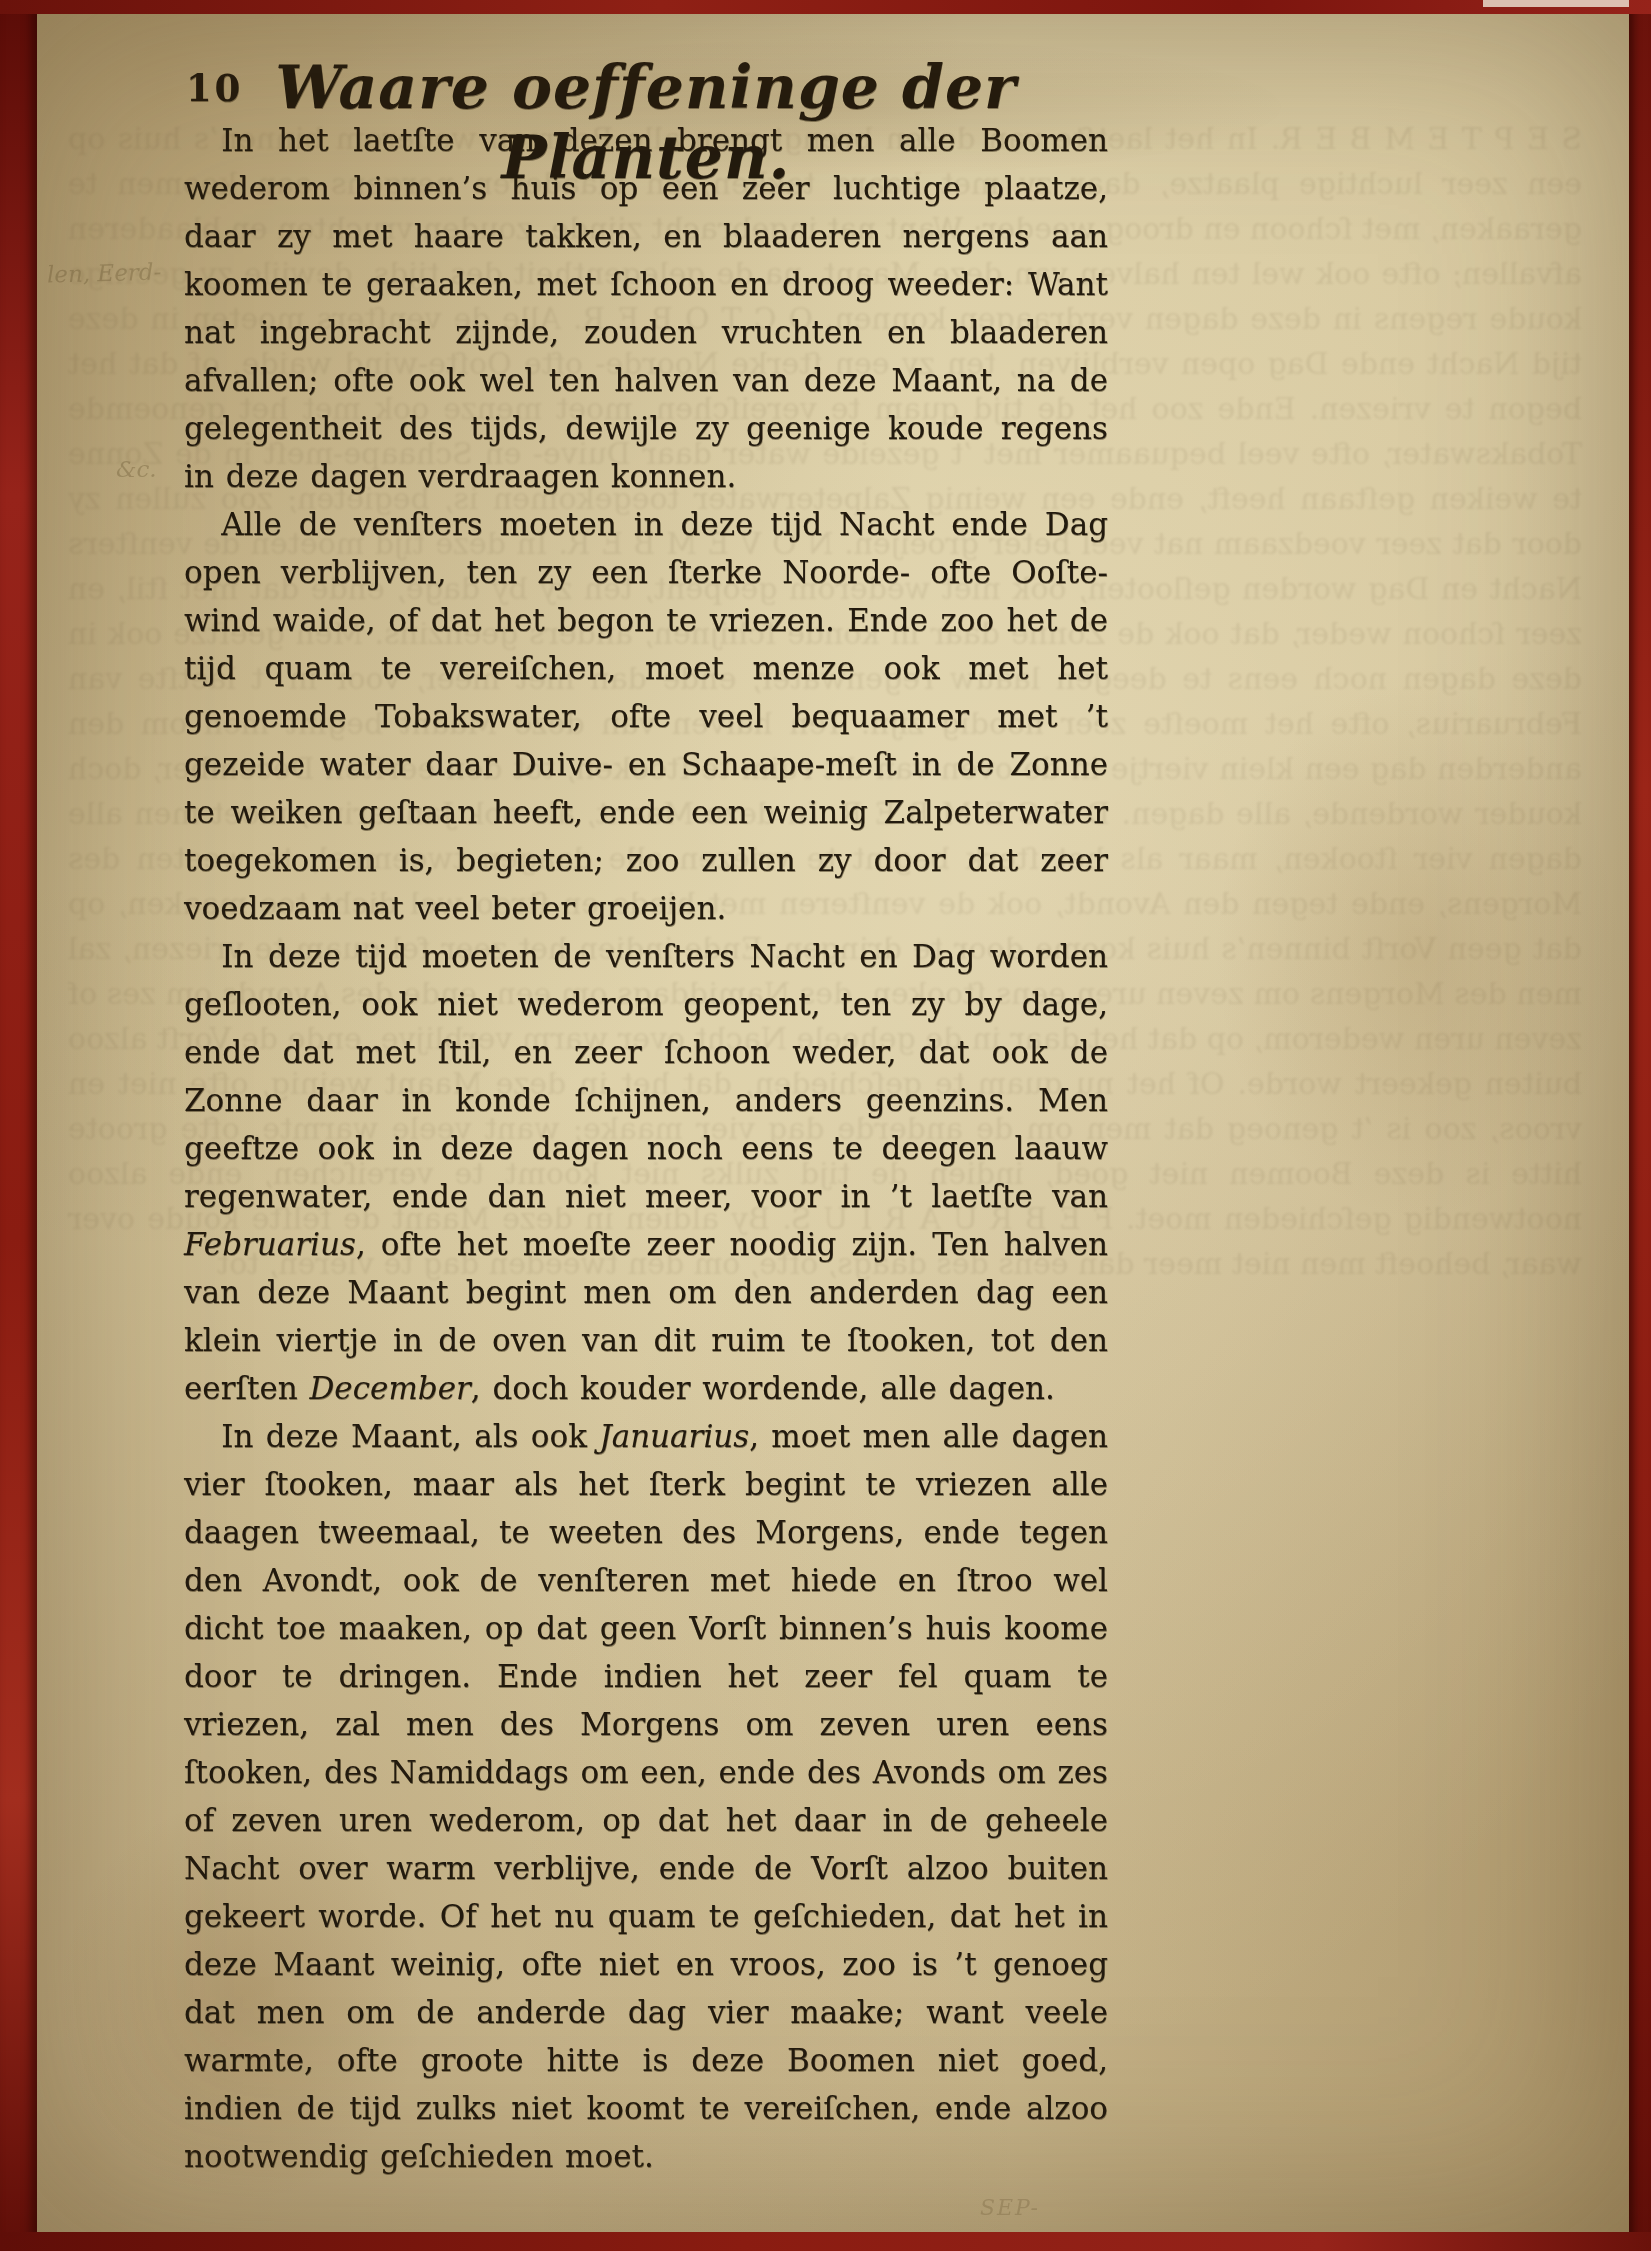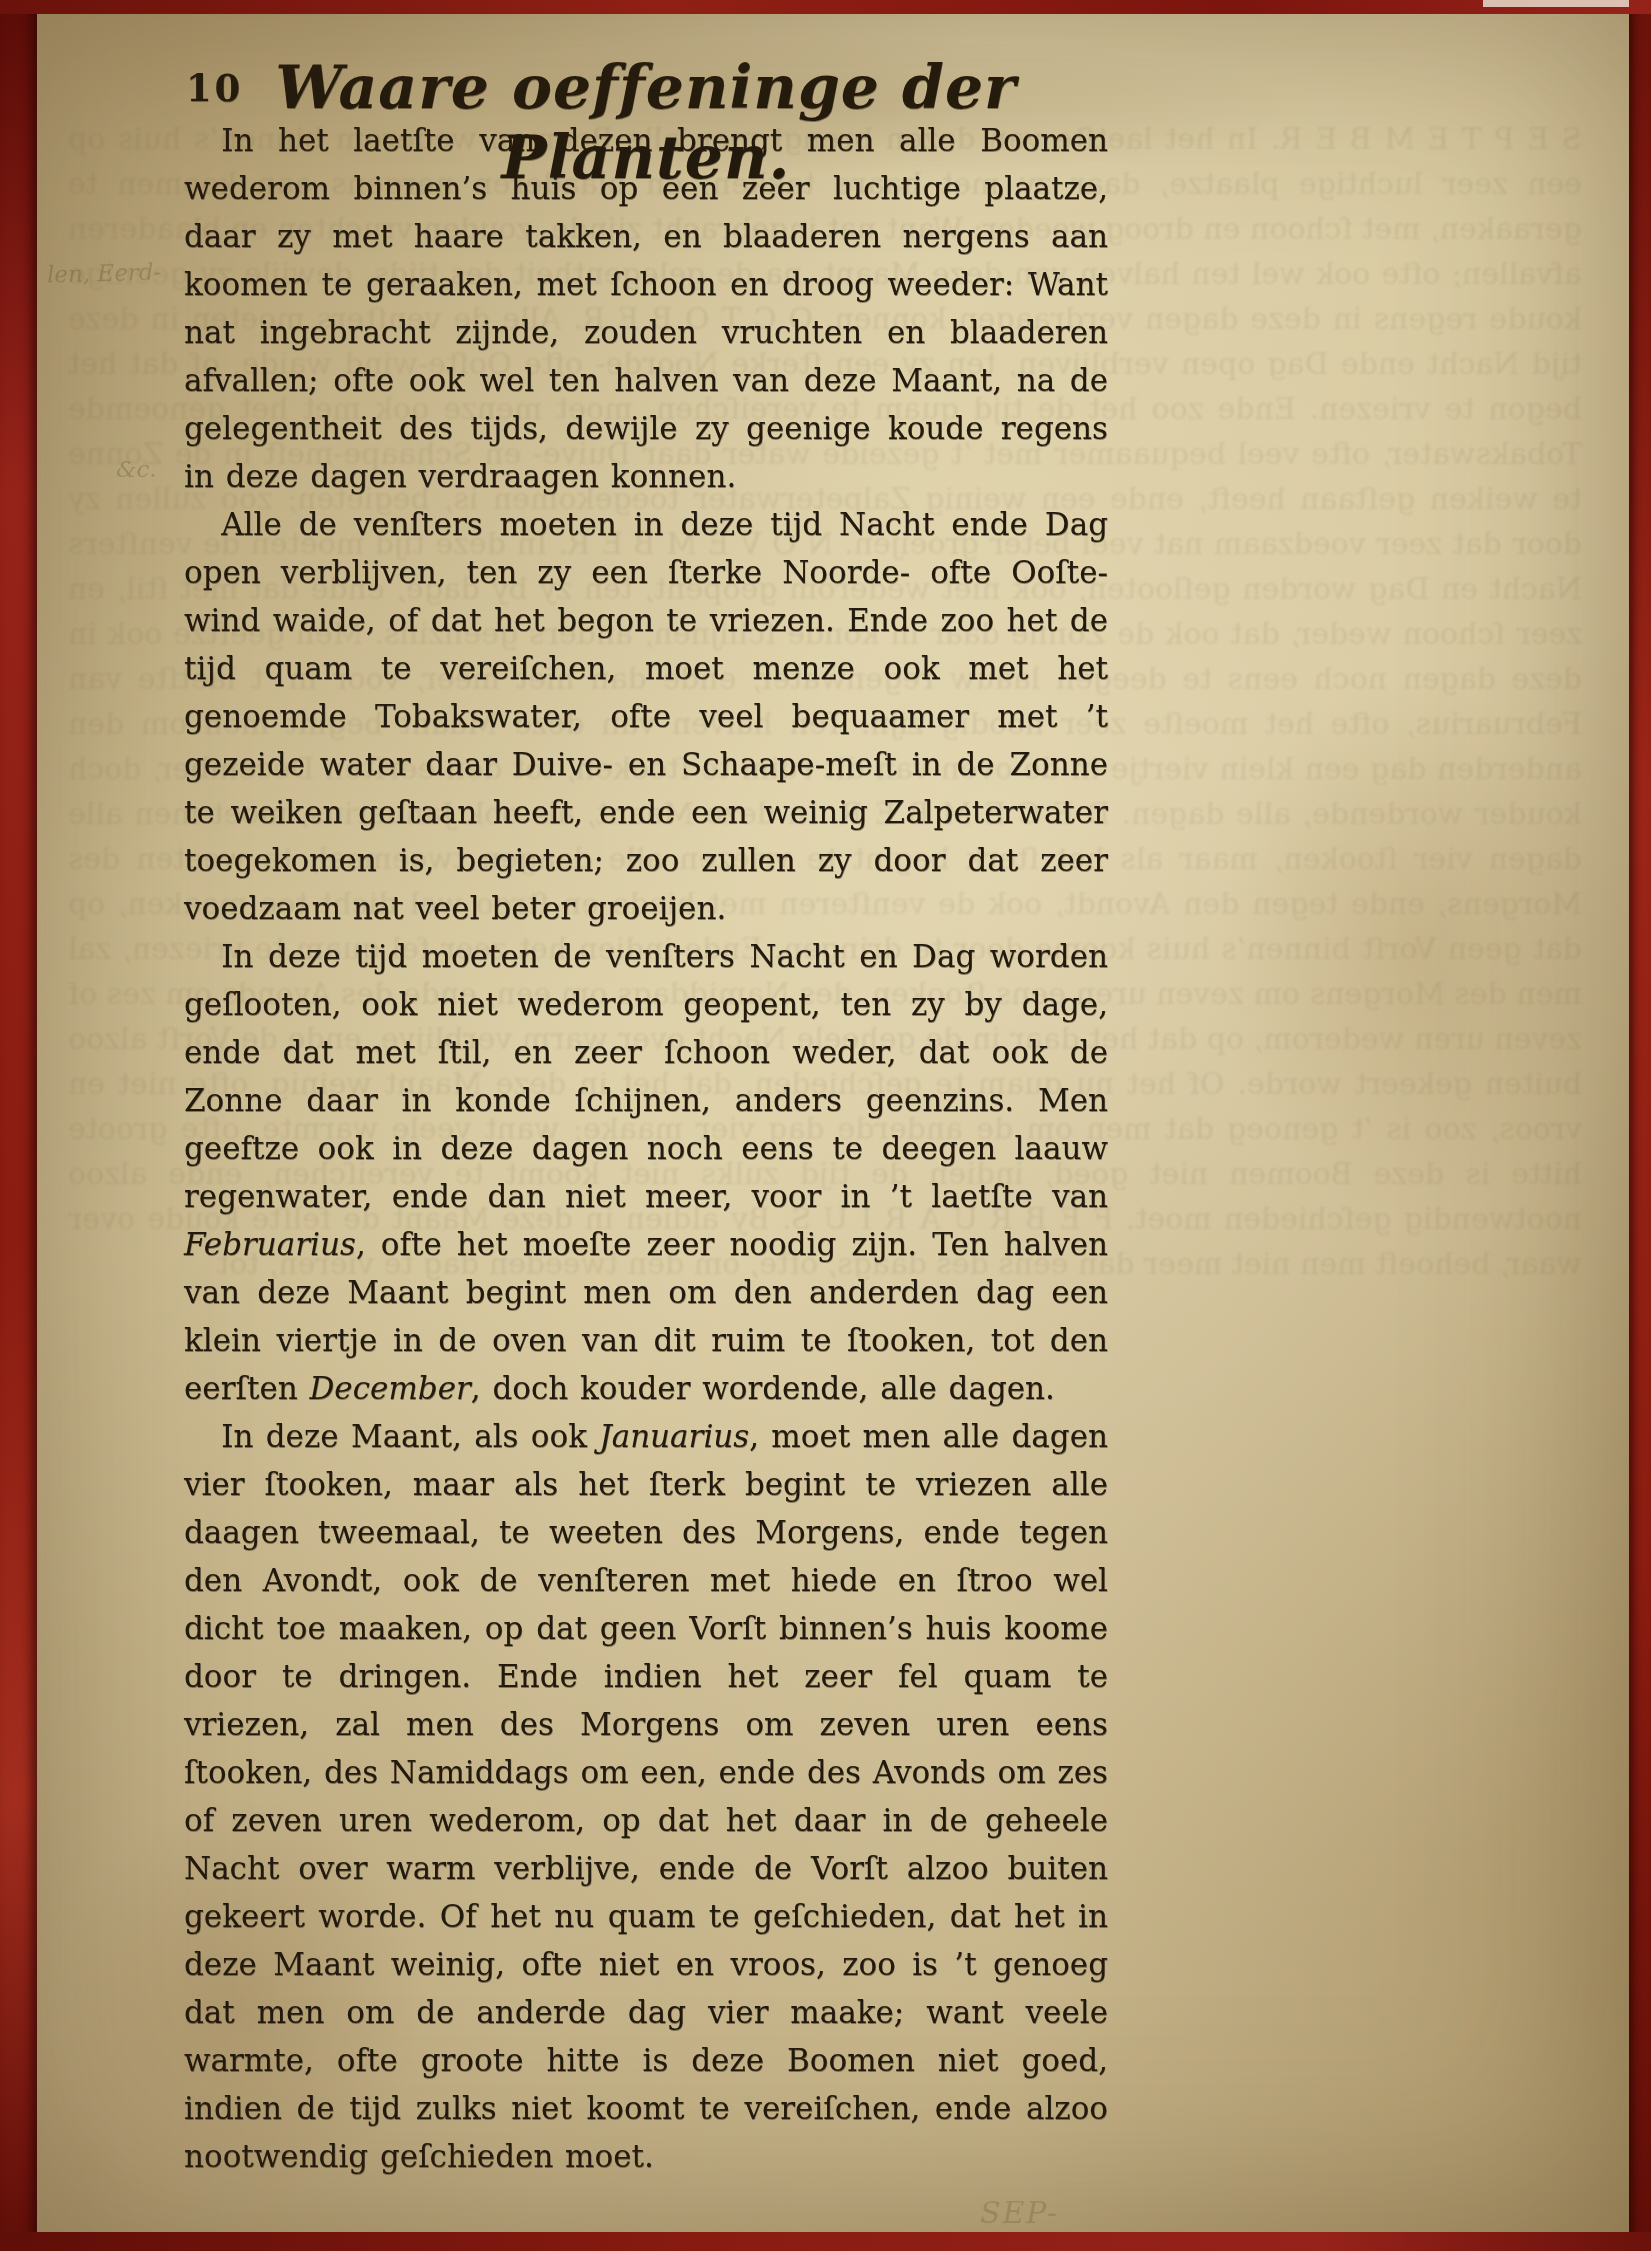--- a/index.html
+++ b/index.html
@@ -46,21 +46,21 @@
     opacity:.10;color:#5c4b2c;filter:blur(1.1px);
     font-size:30px;line-height:45px;text-align:justify;overflow:hidden;
     pointer-events:none;
   }
   .margin-frag{
     position:absolute;z-index:2;color:#7c6a44;font-style:italic;
     font-size:23px;opacity:.45;pointer-events:none;white-space:nowrap;
   }
   .frag-1{left:47px;top:260px;transform:rotate(-1.5deg);}
   .frag-2{left:116px;top:456px;}
-  .frag-3{left:980px;top:2195px;font-size:30px;opacity:.32;letter-spacing:1.9px;}
+  .frag-3{left:980px;top:2195px;font-size:22px;opacity:.32;letter-spacing:1.9px;}
   
   .text-col{
     position:absolute;z-index:3;left:184px;top:52px;width:924px;
     text-shadow:0.4px 0.5px 0.6px rgba(42,30,10,.45);
   }
   .header-row{position:relative;height:64px;}
   .pagenum{
     position:absolute;left:1.9px;top:14px;
     font-weight:bold;font-size:37px;letter-spacing:2.9px;
   }

